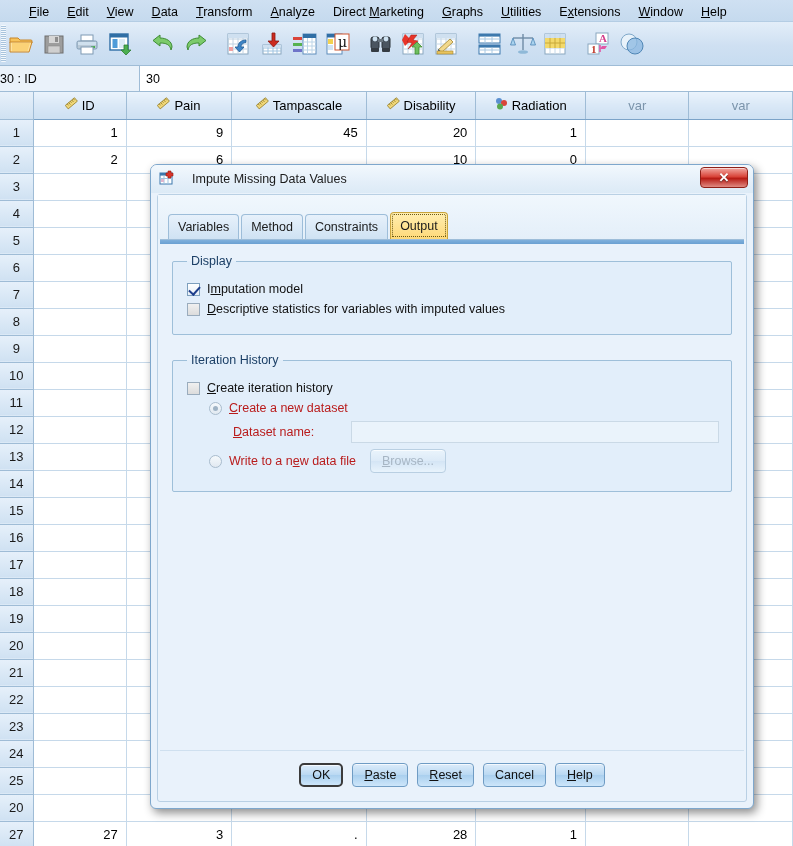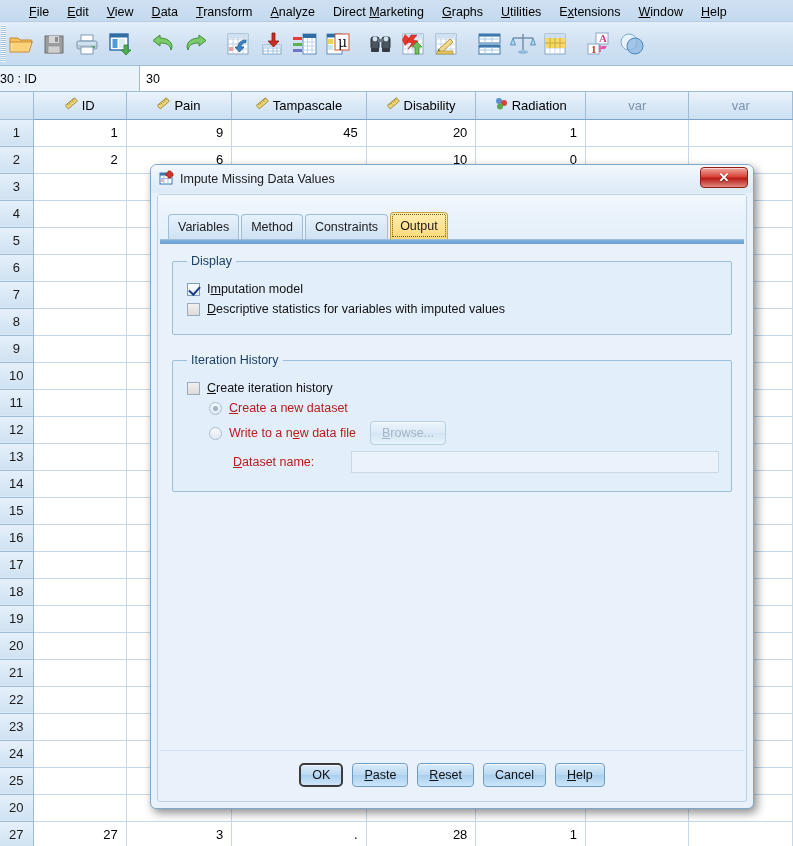--- a/index.html
+++ b/index.html
@@ -127,21 +127,21 @@
     display: flex; flex-direction: column;
   }
   .dlg-title {
     height: 28px;
     background: linear-gradient(to bottom,#f2f8fd 0%,#e4eff9 60%,#dceaf6 100%);
     border-radius: 6px 6px 0 0;
     display: flex; align-items: center;
     padding: 0 4px 0 8px;
     position: relative;
   }
-  .dlg-title-text { font-size: 12.5px; color: #1b1b1b; margin-left: 5px; }
+  .dlg-title-text { font-size: 12.5px; color: #1b1b1b; margin-left: 17px; }
   .dlg-close {
     position: absolute; right: 5px; top: 2px;
     width: 48px; height: 21px;
     background: linear-gradient(to bottom,#f2a9a2 0%,#d9453a 45%,#b71c15 55%,#e08a82 100%);
     border: 1px solid #8f2018;
     border-radius: 4px;
     display: flex; align-items: center; justify-content: center;
     cursor: default;
     box-shadow: inset 0 1px 0 rgba(255,255,255,.55);
   }
@@ -888,29 +888,29 @@
           <div class="row">
             <span class="cb unchecked"></span>
             <span class="cb-label" id="cbithlbl"><span class="mn">C</span>reate iteration history</span>
           </div>
 
           <div class="row indent1">
             <span class="rb selected"></span>
             <span class="lbl-dis" id="rb0lbl"><span class="mn">C</span>reate a new dataset</span>
           </div>
 
+          <div class="row indent2">
+            <span class="lbl-dis" style="width:118px" id="dsnlbl"><span class="mn">D</span>ataset name:</span>
+            <span class="txtfield"></span>
+          </div>
+
           <div class="row indent1">
             <span class="rb"></span>
             <span class="lbl-dis" style="margin-right:14px" id="rb1lbl">Write to a n<span class="mn">e</span>w data file</span>
             <span class="btn dis" id="browsebtn"><span class="mn">B</span>rowse...</span>
-          </div>
-
-          <div class="row indent2">
-            <span class="lbl-dis" style="width:118px" id="dsnlbl"><span class="mn">D</span>ataset name:</span>
-            <span class="txtfield"></span>
           </div>
         </fieldset>
 
       </div>
 
       <div class="sep-line"></div>
       <div class="btnrow" id="btnrow">
           <div class="btn default">OK</div>
           <div class="btn"><span class="mn">P</span>aste</div>
           <div class="btn"><span class="mn">R</span>eset</div>

